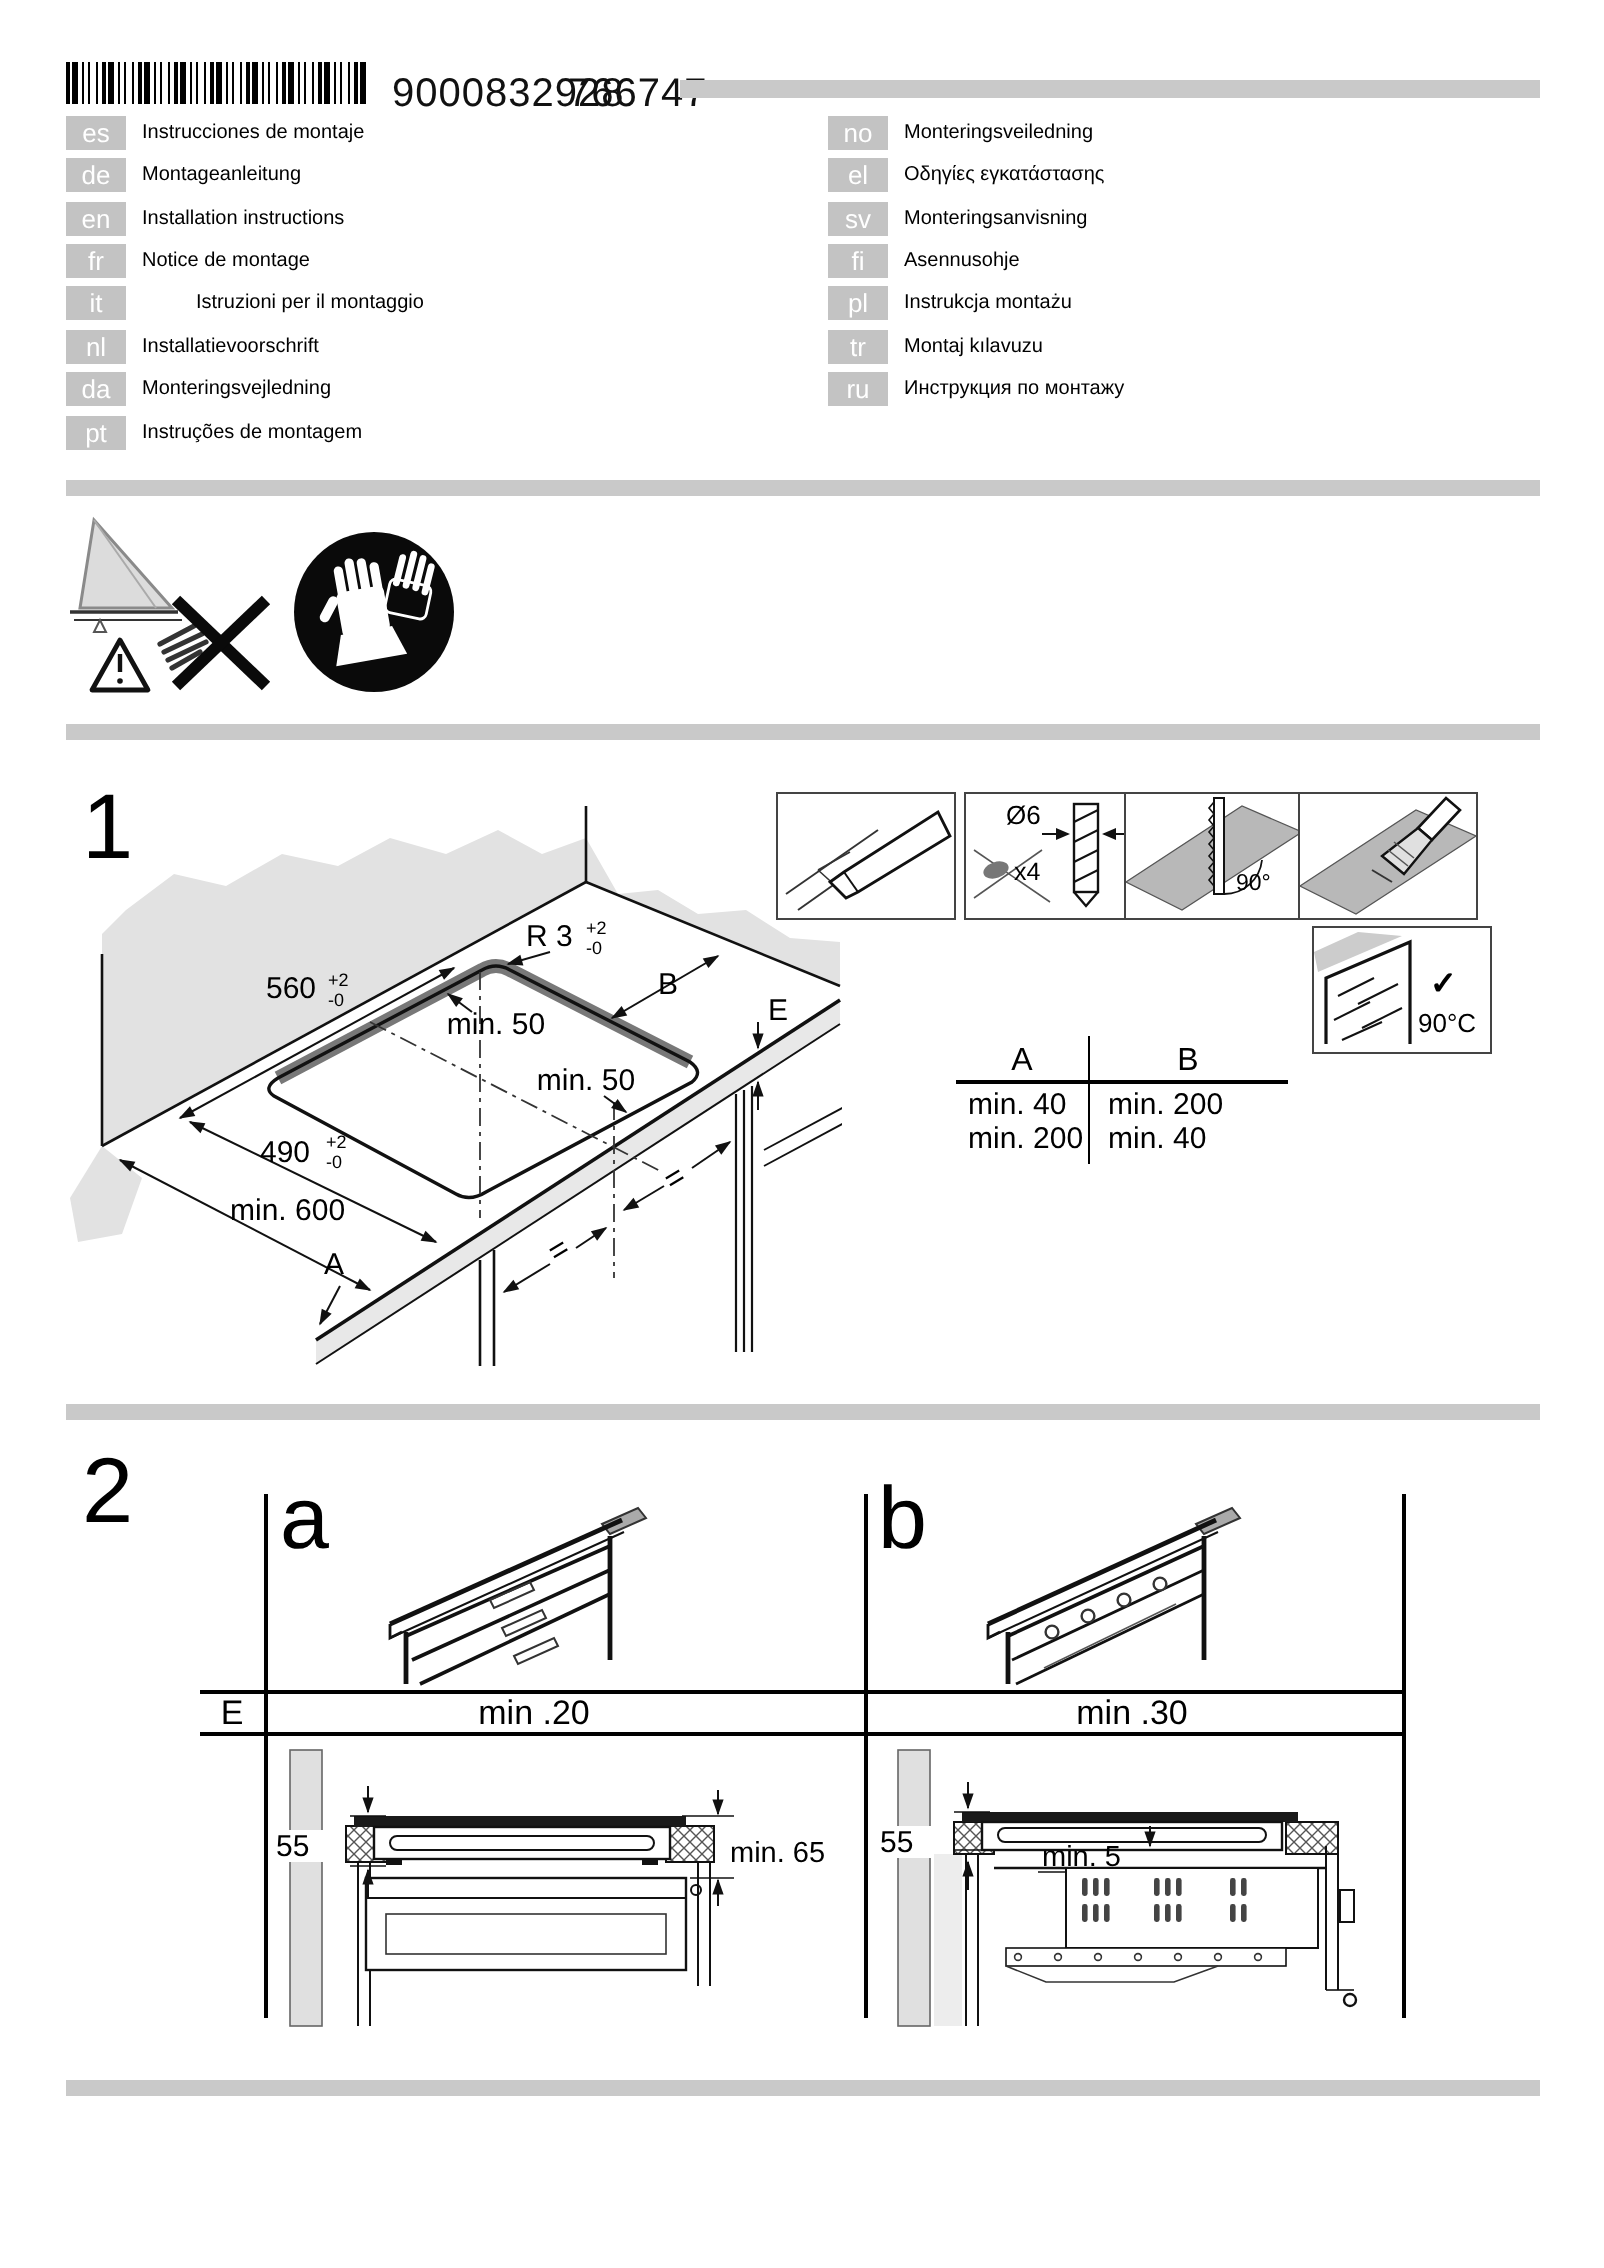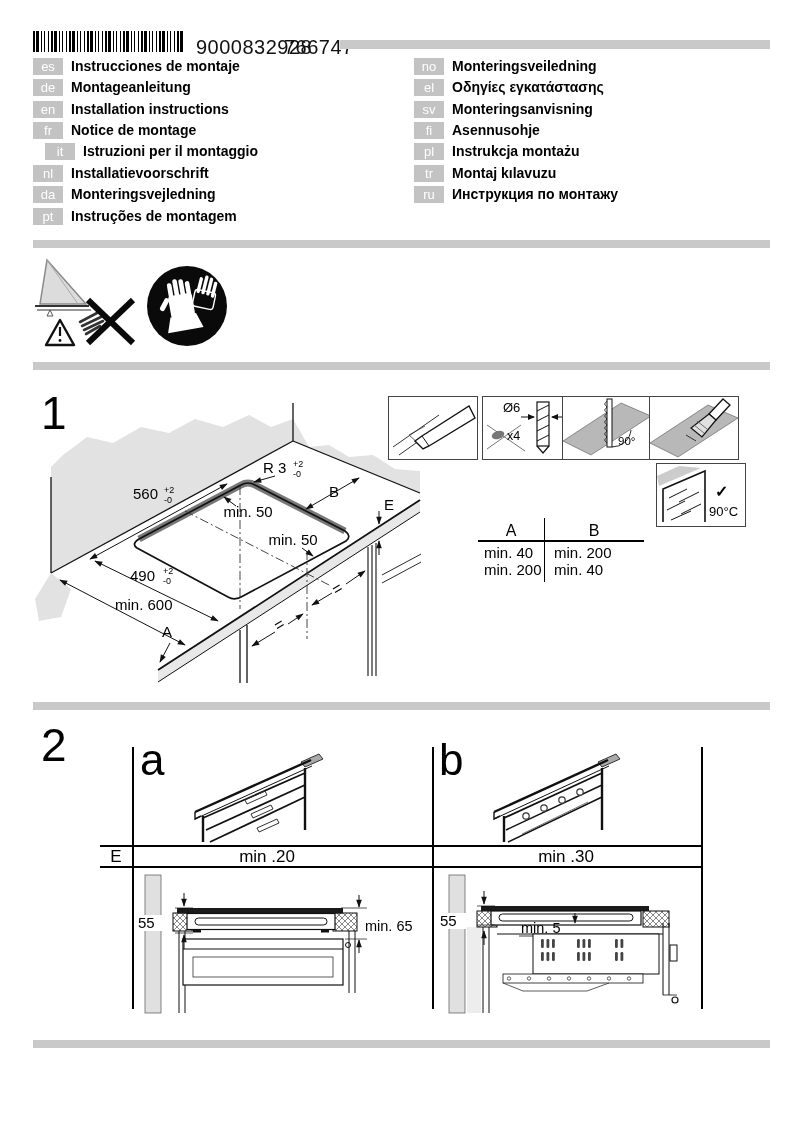--- a/index.html
+++ b/index.html
@@ -6,21 +6,21 @@
   .page{position:relative;width:802px;height:1134px;background:#fff;overflow:hidden;
         font-family:"Liberation Sans",sans-serif;color:#000;}
   .abs{position:absolute;}
   .bar{position:absolute;left:33px;width:737px;height:8px;background:#c9c9c9;}
   .barcode{position:absolute;left:33px;top:31px;width:152px;height:21px;
     background:repeating-linear-gradient(90deg,#000 0 2px,#fff 2px 3px,#000 3px 6px,#fff 6px 8px,#000 8px 9px,#fff 9px 11px,#000 11px 12px,#fff 12px 15px,#000 15px 16px,#fff 16px 18px);}
   .artnum{position:absolute;top:36px;font-size:20px;letter-spacing:0.5px;color:#111;}
   .lang{position:absolute;display:flex;align-items:center;height:18px;}
   .code{width:30px;height:17px;background:#c3c3c3;color:#fff;font-size:13px;
         text-align:center;line-height:17px;flex:none;}
-  .lbl{margin-left:8px;font-size:14px;font-weight:700;white-space:nowrap;}
+  .lbl{margin-left:8px;font-size:10px;font-weight:400;white-space:nowrap;}
   .stepnum{position:absolute;font-size:46px;font-weight:400;line-height:1;}
   .variant{position:absolute;font-size:44px;font-weight:400;line-height:1;}
   .gline{position:absolute;background:#000;}
   .erow{position:absolute;font-size:17px;text-align:center;}
   .dbox{position:absolute;border:1.2px solid #444;background:#fff;}
   .abtable{position:absolute;font-size:15px;}
   .abtable .hd{display:flex;font-size:16px;}
   .abtable .hd div{text-align:center;}
   .abtable .hrule{height:1.5px;background:#000;}
   .abtable .row{display:flex;}
@@ -49,21 +49,21 @@
       <span class="lbl">Montageanleitung</span>
     </div>
   <div class="lang" style="left:33px;top:100px;">
       <span class="code">en</span>
       <span class="lbl">Installation instructions</span>
     </div>
   <div class="lang" style="left:33px;top:121px;">
       <span class="code">fr</span>
       <span class="lbl">Notice de montage</span>
     </div>
-  <div class="lang" style="left:45px;top:142px;">
+  <div class="lang" style="left:33px;top:142px;gap:27px;">
       <span class="code">it</span>
       <span class="lbl">Istruzioni per il montaggio</span>
     </div>
   <div class="lang" style="left:33px;top:164px;">
       <span class="code">nl</span>
       <span class="lbl">Installatievoorschrift</span>
     </div>
   <div class="lang" style="left:33px;top:185px;">
       <span class="code">da</span>
       <span class="lbl">Monteringsvejledning</span>

